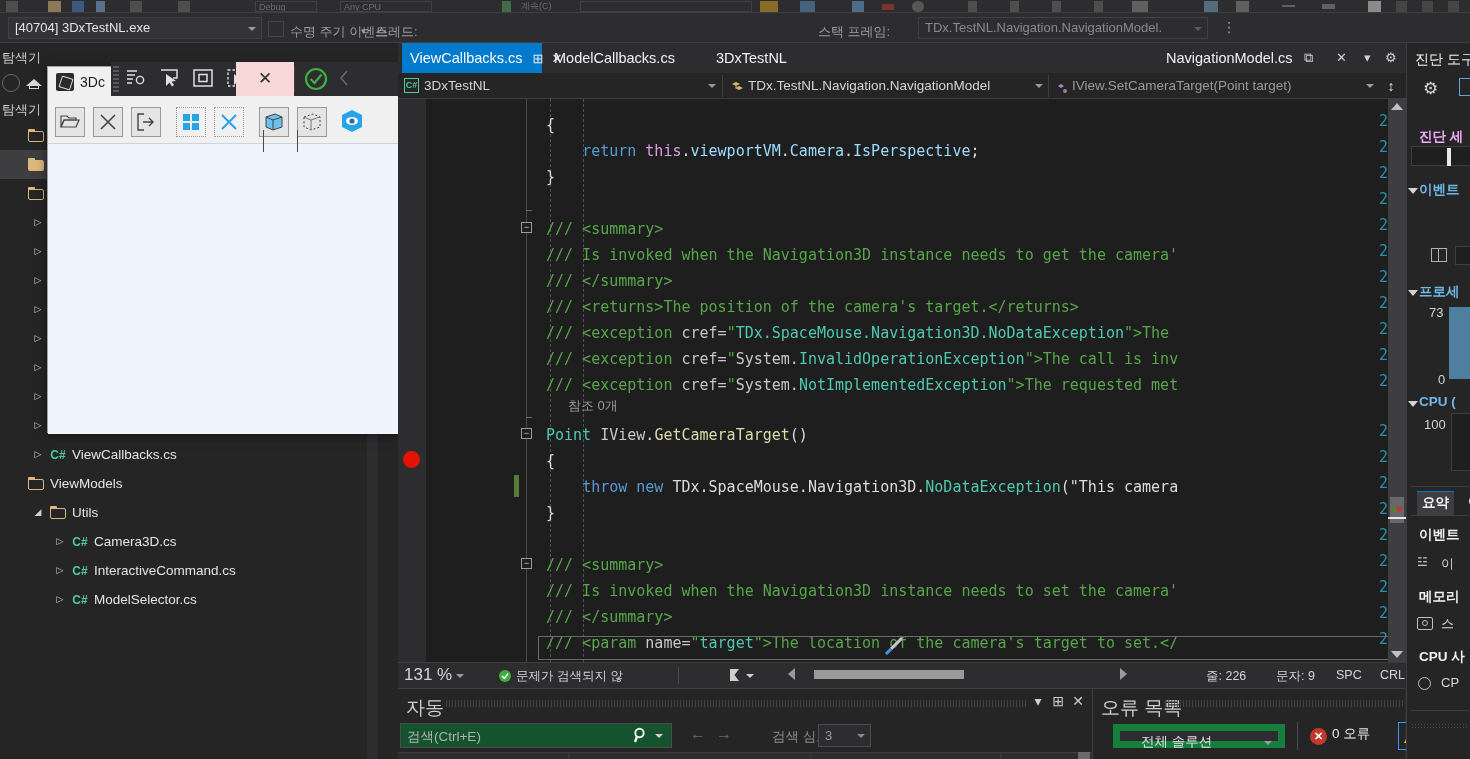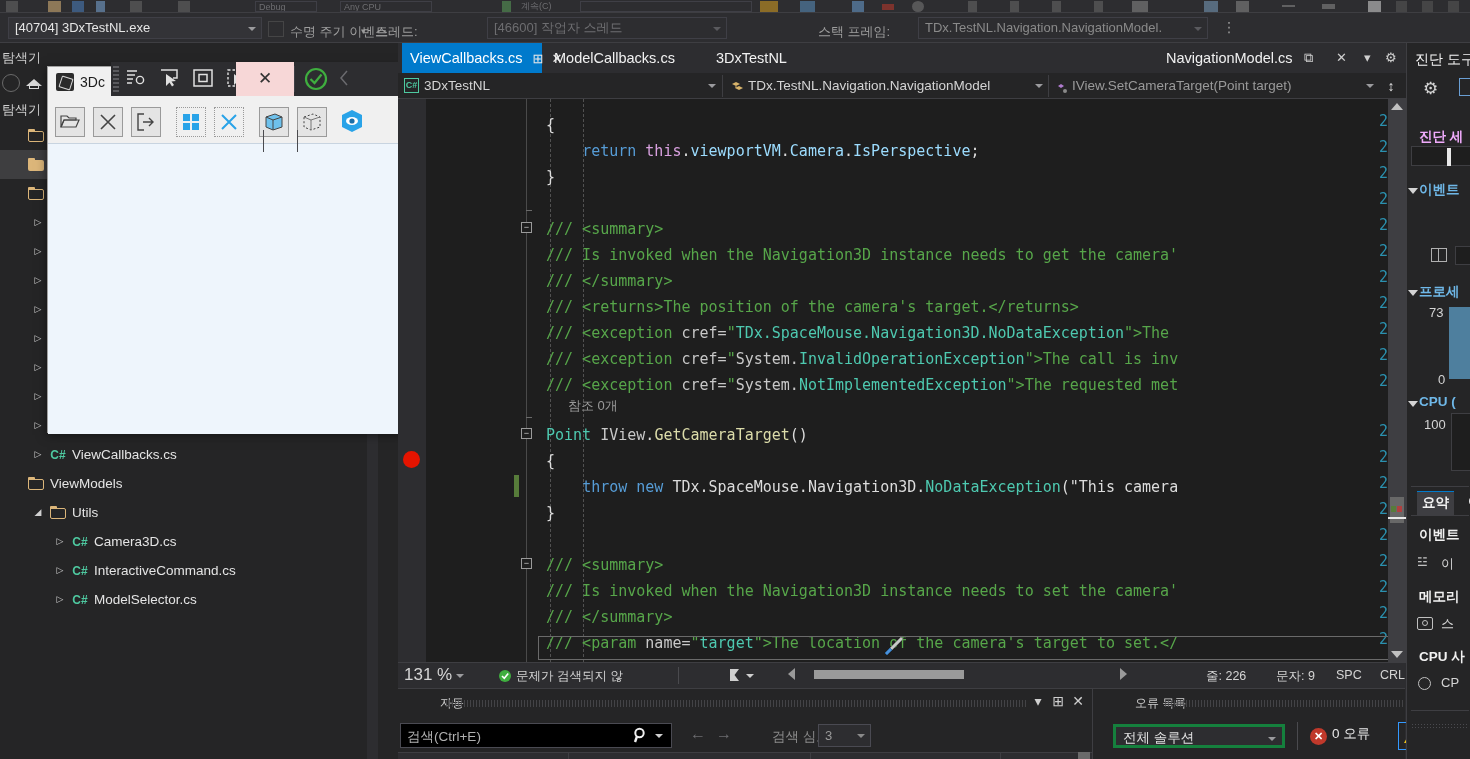--- a/index.html
+++ b/index.html
@@ -293,39 +293,38 @@
   
   .bot-left {
     position: absolute; left: 398px; top: 688px; width: 694px; height: 71px;
     background: #252526; border-top: 1px solid #3e3e42;
   }
   .bot-right {
     position: absolute; left: 1092px; top: 688px; width: 313px; height: 71px;
     background: #252526; border-top: 1px solid #3e3e42; border-left: 1px solid #3e3e42;
   }
   .panel-title {
-    position: absolute; left: 8px; top: 6px; font-size: 12px; color: #cfcfcf;
+    position: absolute; left: 8px; top: 6px; font-size: 19px; color: #cfcfcf;
     white-space: nowrap;
-    margin-left: 34px;
   }
   .dotfill {
     position: absolute; height: 7px; top: 11px;
     background: repeating-linear-gradient(to right,
       #4a4a4e 0 1px, transparent 1px 3px);
     background-size: 3px 3px;
     background-repeat: repeat;
     opacity: .8;
   }
   .panel-btn {
     position: absolute; top: 4px; color: #d0d0d0; font-size: 14px;
     width: 16px; text-align: center;
   }
   .srch-box {
     position: absolute; left: 400px; top: 723px; width: 272px; height: 25px;
-    background: #000000; border: 1px solid #4a4a52;
+    background: #14532d; border: 1px solid #4a4a52;
   }
   .srch-ph {
     position: absolute; left: 6px; top: 4px; font-size: 13.5px; color: #b0b0b0;
   }
   .srch-mag {
     position: absolute; right: 22px; top: 3px; width: 16px; height: 18px;
   }
   .srch-caret {
     position: absolute; right: 8px; top: 10px; width: 0; height: 0;
     border-left: 4px solid transparent; border-right: 4px solid transparent;
@@ -348,22 +347,22 @@
     border-top: 4px solid #8a8a8a;
   }
   .grid-header {
     position: absolute; left: 398px; top: 752px; width: 694px; height: 7px;
     background: #2d2d30; border-top: 1px solid #3e3e42;
   }
   .gh-div { position: absolute; top: 752px; width: 1px; height: 7px; background: #3e3e42; }
 
   .sol-combo {
     position: absolute; left: 1113px; top: 724px; width: 172px; height: 24px;
-    background: #2d2d30; border: 3px solid #15803d;
-    color: #e0e0e0; font-size: 13.5px; padding-left: 7px; line-height: 22px;
+    background: #2d2d30; border: 7px solid #15803d;
+    color: #e0e0e0; font-size: 13.5px; padding-left: 21px; line-height: 22px;
   }
   .sol-combo .caret {
     position: absolute; right: 6px; top: 10px; width: 0; height: 0;
     border-left: 4px solid transparent; border-right: 4px solid transparent;
     border-top: 4px solid #9b9b9e;
   }
   .err-badge {
     position: absolute; top: 725px; font-size: 13.5px; color: #e8e8e8;
     white-space: nowrap;
   }
@@ -494,24 +493,20 @@
 
   <div class="toolbar-debug">
     <div class="combo" style="left:8px;width:254px;">
       <span>[40704] 3DxTestNL.exe</span>
       <span class="caret"></span>
     </div>
     <div class="ico-sm" style="left:268px;border:1px solid #555;"></div>
     <div class="lbl-dim" style="left:290px;">수명 주기 이벤트</div>
     <div class="lbl-dim" style="left:361px;font-size:9px;top:13px;">▾</div>
     <div class="lbl-dim" style="left:375px;">스레드:</div>
-    <div class="combo disabled" style="left:487px;width:240px;">
-      <span>[46600] 작업자 스레드</span>
-      <span class="caret" style="border-top-color:#5a5a5e;"></span>
-    </div>
     <div class="ico-sm" style="left:748px;"></div>
     <div class="ico-sm" style="left:772px;"></div>
     <div class="ico-sm" style="left:796px;"></div>
     <div class="lbl-dim" style="left:818px;">스택 프레임:</div>
     <div class="combo disabled" style="left:918px;width:290px;color:#8a8a8a;">
       <span>TDx.TestNL.Navigation.NavigationModel.</span>
       <span class="caret" style="border-top-color:#5a5a5e;"></span>
     </div>
     <div class="lbl-dim" style="left:1222px;font-size:14px;top:6px;">⋮</div>
   </div>

